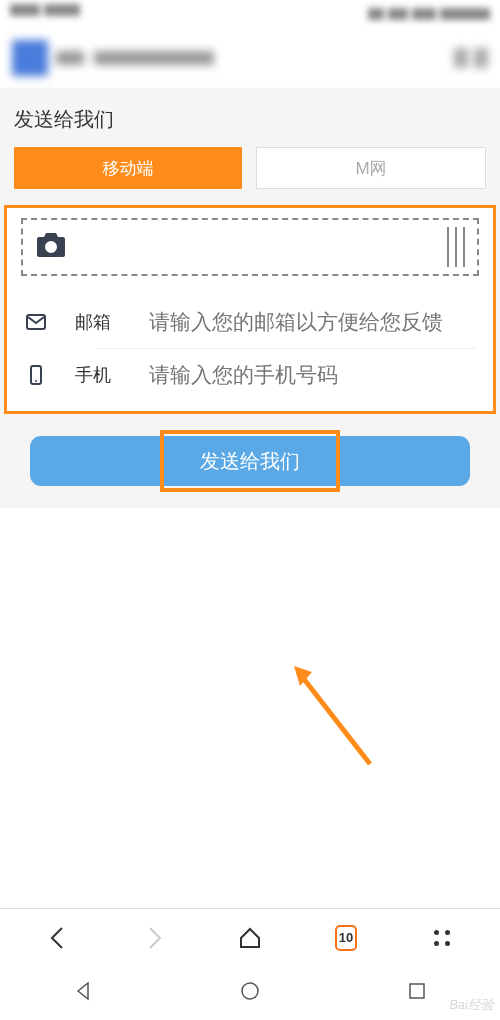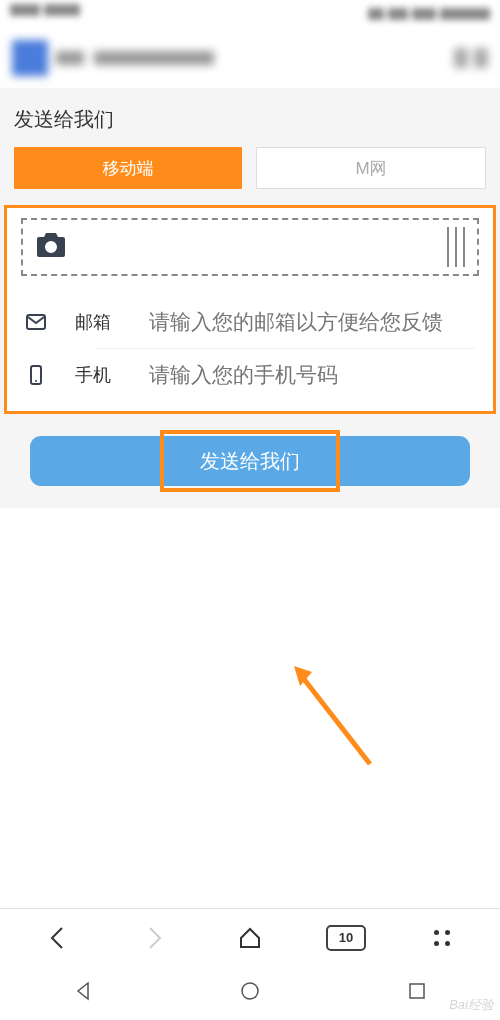--- a/index.html
+++ b/index.html
@@ -44,21 +44,21 @@
     
     .submit-wrap { padding: 22px 30px; display: flex; justify-content: center; }
     .submit-btn { width: 100%; height: 50px; background: #5aa9e6; color: #fff; border: none; font-size: 20px; border-radius: 11px; cursor: pointer; position: relative; }
     .submit-highlight { position: absolute; border: 4px solid #ff8c1a; left: 50%; transform: translateX(-50%); top: -6px; width: 180px; height: 62px; pointer-events: none; }
     
     .arrow { position: absolute; left: 290px; top: 664px; pointer-events: none; }
     
     .bottom-nav { position: absolute; bottom: 54px; left: 0; right: 0; height: 58px; display: flex; align-items: center; justify-content: space-around; border-top: 1px solid #ddd; background: #fff; padding: 0 10px; }
     .nav-icon { color: #333; display: flex; align-items: center; justify-content: center; width: 40px; height: 40px; }
     .nav-icon.disabled { color: #ccc; }
-    .tab-count { width: 40px; height: 26px; border: 2px solid #404040; border-radius: 5px; display: flex; align-items: center; justify-content: center; font-size: 13px; font-weight: 600; }
+    .tab-count { width: 22px; height: 26px; border: 2px solid #f97316; border-radius: 5px; display: flex; align-items: center; justify-content: center; font-size: 13px; font-weight: 600; }
     .dots { display: grid; grid-template-columns: 1fr 1fr; gap: 6px; }
     .dot { width: 5px; height: 5px; background: #333; border-radius: 50%; }
     
     .system-nav { position: absolute; bottom: 0; left: 0; right: 0; height: 54px; display: flex; align-items: center; justify-content: space-around; background: #fff; }
     .sys-icon { color: #555; }
     
     .watermark { position: absolute; right: 6px; bottom: 6px; opacity: 0.35; color: #888; font-size: 13px; font-style: italic; }
   </style>
 </head>
 <body>

